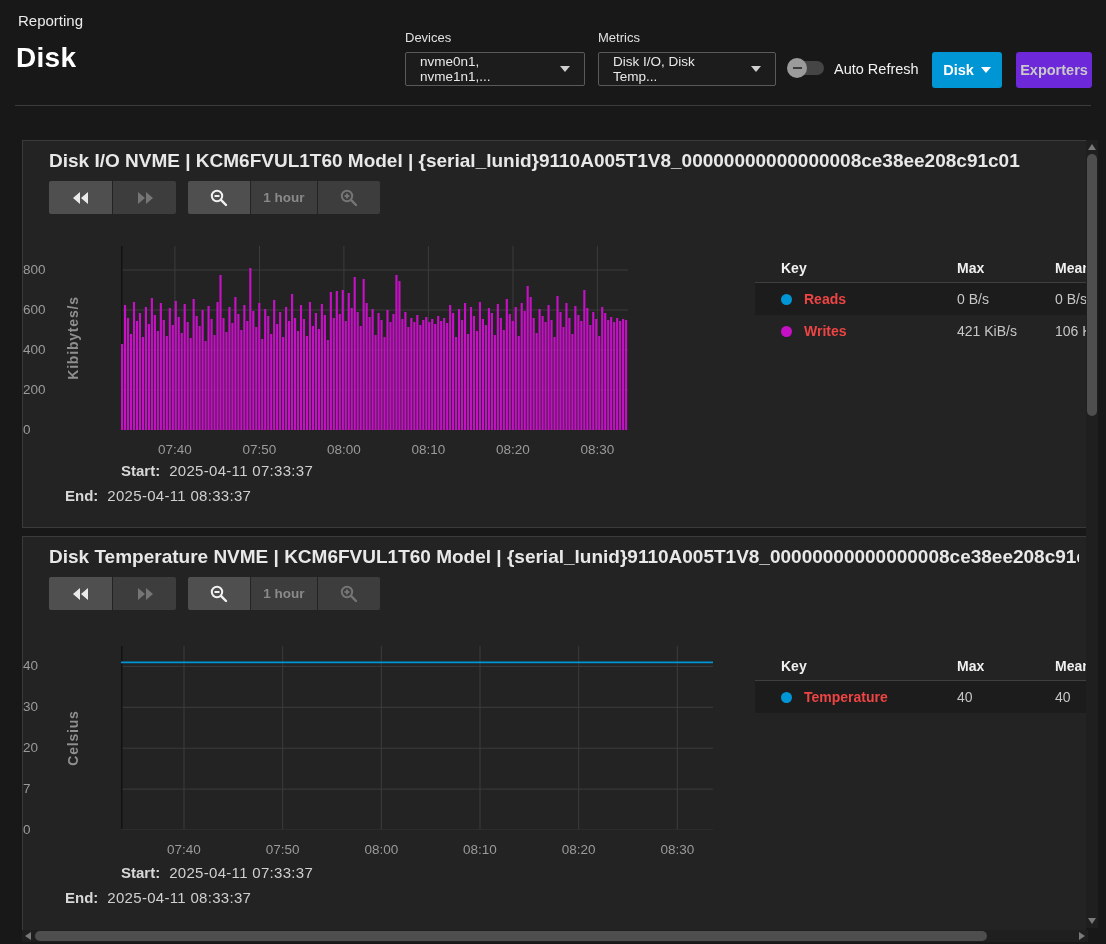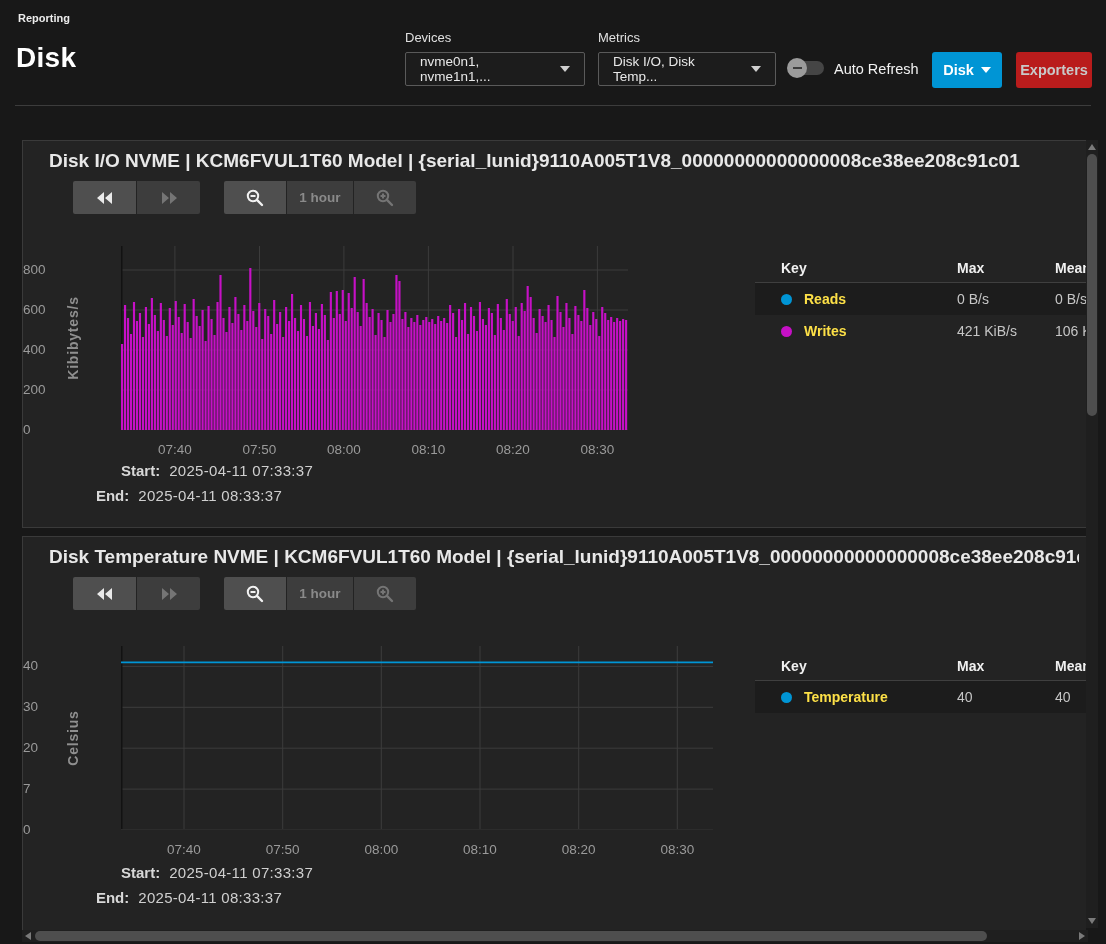--- a/index.html
+++ b/index.html
@@ -4,77 +4,77 @@
 <style>
   * { margin:0; padding:0; box-sizing:border-box; }
   html,body { width:1106px; height:944px; overflow:hidden; }
   body {
     background:#181818;
     font-family:"Liberation Sans","DejaVu Sans",sans-serif;
     color:#e8e8e8;
     position:relative;
   }
   
-  .breadcrumb { position:absolute; left:18px; top:12px; font-size:11px; font-weight:bold; color:#ececec; cursor:pointer; }
+  .breadcrumb { position:absolute; left:18px; top:12px; font-size:15px; font-weight:normal; color:#ececec; cursor:pointer; }
   .page-title { position:absolute; left:16px; top:42px; font-size:28px; font-weight:bold; color:#ffffff; letter-spacing:.3px; }
   .hdr-field { position:absolute; top:30px; }
   .hdr-field .lbl { font-size:13px; color:#e0e0e0; margin-bottom:7px; }
   .selectbox {
     height:34px; border:1px solid #5a5a5a; border-radius:2px; background:#1c1c1c;
     display:flex; align-items:center; justify-content:space-between;
     padding:0 14px; font-size:13.5px; color:#e8e8e8; cursor:pointer;
   }
   .caret { width:0; height:0; border-left:5px solid transparent; border-right:5px solid transparent; border-top:6px solid #cfcfcf; margin-left:10px; }
   .f-devices { left:405px; } .f-devices .selectbox { width:180px; }
   .f-metrics { left:598px; } .f-metrics .selectbox { width:178px; }
   .toggle-row { position:absolute; left:790px; top:61px; display:flex; align-items:flex-start; gap:10px; cursor:pointer; }
   .tgl-track { position:relative; width:34px; height:14px; background:#454545; border-radius:8px; }
   .tgl-knob { position:absolute; left:-3px; top:-3px; width:20px; height:20px; border-radius:50%; background:#9b9b9b; display:flex; align-items:center; justify-content:center; }
   .tgl-dash { width:9px; height:2px; background:#3c3c3c; }
   .toggle-row .lbl { font-size:14.5px; color:#f2f2f2; }
   .btn { position:absolute; top:52px; height:36px; border:none; border-radius:3px; font-family:inherit;
          font-size:14.5px; font-weight:bold; cursor:pointer; display:flex; align-items:center; justify-content:center; }
   .btn-disk { left:932px; width:70px; background:#0095d5; color:#ffffff; gap:7px; }
   .btn-disk .caret { border-top-color:#ffffff; margin-left:0; }
-  .btn-exporters { left:1016px; width:76px; background:#b91c1c; color:#c9c9c9; }
+  .btn-exporters { left:1016px; width:76px; background:#6d28d9; color:#c9c9c9; }
   .hdr-divider { position:absolute; left:15px; top:105px; width:1076px; height:1px; background:#3c3c3c; }
 
   
   .content { position:absolute; left:22px; top:112px; width:1064px; height:818px; overflow:hidden; }
   .card { position:relative; width:1146px; background:#232323; border:1px solid #3a3a3a; }
   .card1 { margin-top:28px; height:388px; }
   .card2 { margin-top:8px; height:470px; }
   .card-title { position:absolute; left:26px; top:9px; width:1030px; font-size:19px; font-weight:bold;
                 color:#e8e8e8; white-space:nowrap; overflow:hidden; }
   
-  .chart-toolbar { position:absolute; left:26px; top:40px; display:flex; gap:24px;margin-left:24px; }
+  .chart-toolbar { position:absolute; left:26px; top:40px; display:flex; gap:12px; }
   .btn-group { display:flex; gap:1px; border-radius:2px; overflow:hidden; }
   .tbtn { height:33px; display:flex; align-items:center; justify-content:center; border:none; cursor:pointer; background:#4f4f4f; }
   .tbtn.dis { background:#3d3d3d; cursor:default; }
   .tbtn.w63 { width:63px; } .tbtn.w62 { width:62px; }
   .range-lbl { width:66px; height:33px; background:#3d3d3d; color:#8a8a8a; font-size:13.5px; font-weight:bold;
                display:flex; align-items:center; justify-content:center; }
   
   .ylabel { position:absolute; left:50px; white-space:nowrap; font-size:14px; font-weight:bold; color:#8f8f8f;
             letter-spacing:.8px; transform:translate(-50%,-50%) rotate(-90deg); }
   .yticks { position:absolute; left:0; width:90px; }
   .yticks .tk { position:absolute; width:100%; text-align:left; font-size:13.5px; color:#9a9a9a; }
   .xticks { position:absolute; left:98px; height:18px; }
   .xticks .tk { position:absolute; width:60px; text-align:center; font-size:13.5px; color:#9a9a9a; }
   svg.plot { position:absolute; left:98px; display:block; }
   
   .legend { position:absolute; width:414px; font-size:14px; }
   .lg-row { display:grid; grid-template-columns:176px 98px 140px; align-items:center; height:32px; padding-left:26px; }
   .lg-head { height:30px; font-weight:bold; color:#f0f0f0; border-bottom:1px solid #3f3f3f; }
   .lg-row .val { color:#c6c6c6; }
-  .lg-key { display:flex; align-items:center; gap:12px; font-weight:bold; color:#fde047; }
+  .lg-key { display:flex; align-items:center; gap:12px; font-weight:bold; color:#ef4444; }
   .dot { width:11px; height:11px; border-radius:50%; flex:0 0 11px; }
   .stripe { background:#1c1c1c; }
   
-  .startend { position:absolute; left:0; font-size:15px;text-align:center; }
+  .startend { position:absolute; left:0; font-size:15px; }
   .se-line { height:18px; line-height:18px; }
   .se-line .se-lbl { font-weight:bold; color:#d8d8d8; margin-right:9px; }
   .se-line .se-val { color:#cfcfcf; letter-spacing:.3px; }
   .se-start { padding-left:98px; }
   .se-end { padding-left:42px; margin-top:7px; }
   
   .c1 .ylabel { top:197px; } .c1 .yticks { top:105px; height:184px; } .c1 svg.plot { top:105px; }
   .c1 .xticks { top:301px; width:507px; }
   .c1 .legend { top:112px; left:732px; } .c1 .startend { top:321px; }
   .c2 .ylabel { top:201px; } .c2 .yticks { top:109px; height:184px; } .c2 svg.plot { top:109px; }

